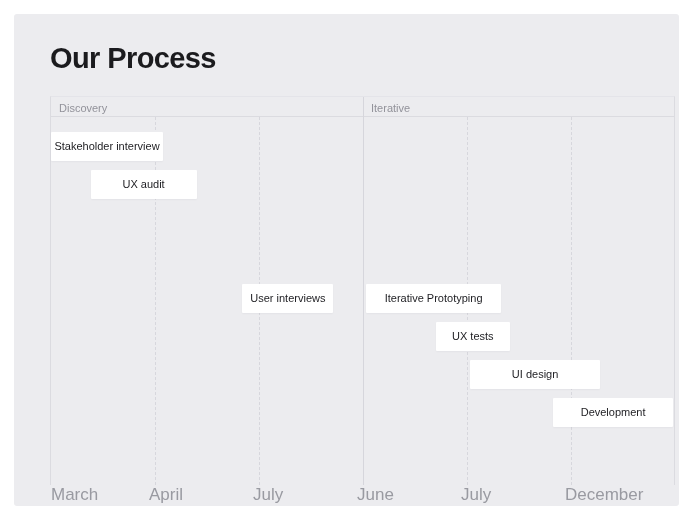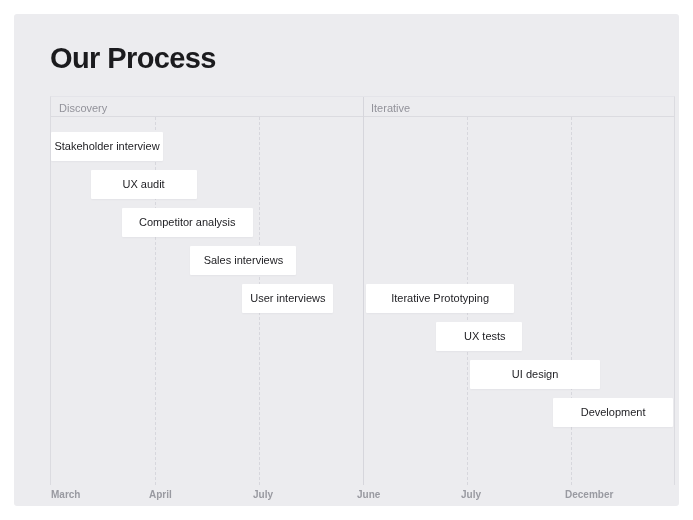--- a/index.html
+++ b/index.html
@@ -33,21 +33,21 @@
   .vline.solid{top:0;height:388px;border-left:1px solid #D6D6DC;}
   .bar{
     position:absolute;height:29px;background:#FFFFFF;border-radius:1px;
     box-shadow:0 1px 2px rgba(25,25,50,0.04);
     display:flex;align-items:center;justify-content:center;z-index:2;
   }
   .bar span{
     font-size:11px;line-height:11px;color:#1D1D21;font-weight:500;white-space:nowrap;
   }
   .month-label{
-    position:absolute;top:392px;font-size:10px;line-height:12px;color:#999AA1;white-space:nowrap;font-weight:bold;
+    position:absolute;top:392px;font-size:17px;line-height:12px;color:#999AA1;white-space:nowrap;
   }
 </style>
 </head>
 <body>
 
 <div class="root">
   <div class="card">
     <h1 class="page-title">Our Process</h1>
     <div class="table">
       <div class="gantt-header"></div>
@@ -64,33 +64,27 @@
         <div class="vline dashed" style="left: 520px;"></div>
         <div class="month-label" style="left: 514px;">December</div>
         <div class="section-label" style="left: 8px;">Discovery</div>
         <div class="section-label" style="left: 320px;">Iterative</div>
         <div class="bar" style="left: 0px; width: 112px; top: 35px;">
           <span>Stakeholder interview</span>
         </div>
         <div class="bar" style="left: 39.52px; width: 106.08px; top: 73px;">
           <span>UX audit</span>
         </div>
-        <div class="bar" style="left: 70.72px; width: 131.04px; top: 111px;">
-          <span>Competitor analysis</span>
-        </div>
-        <div class="bar" style="left: 139.36px; width: 106.08px; top: 149px;">
-          <span>Sales interviews</span>
-        </div>
         <div class="bar" style="left: 191.36px; width: 91px; top: 187px;">
           <span>User interviews</span>
         </div>
-        <div class="bar" style="left: 315.12px; width: 148px; top: 187px;">
+        <div class="bar" style="left: 315.12px; width: 135px; top: 187px;">
           <span>Iterative Prototyping</span>
         </div>
-        <div class="bar" style="left: 384.8px; width: 74px; top: 225px; padding-left: 12px;">
+        <div class="bar" style="left: 384.8px; width: 74px; top: 225px;">
           <span>UX tests</span>
         </div>
         <div class="bar" style="left: 419.12px; width: 130px; top: 263px;">
           <span>UI design</span>
         </div>
         <div class="bar" style="left: 502.32px; width: 119.6px; top: 301px;">
           <span>Development</span>
         </div>
       </div>
   </div>

